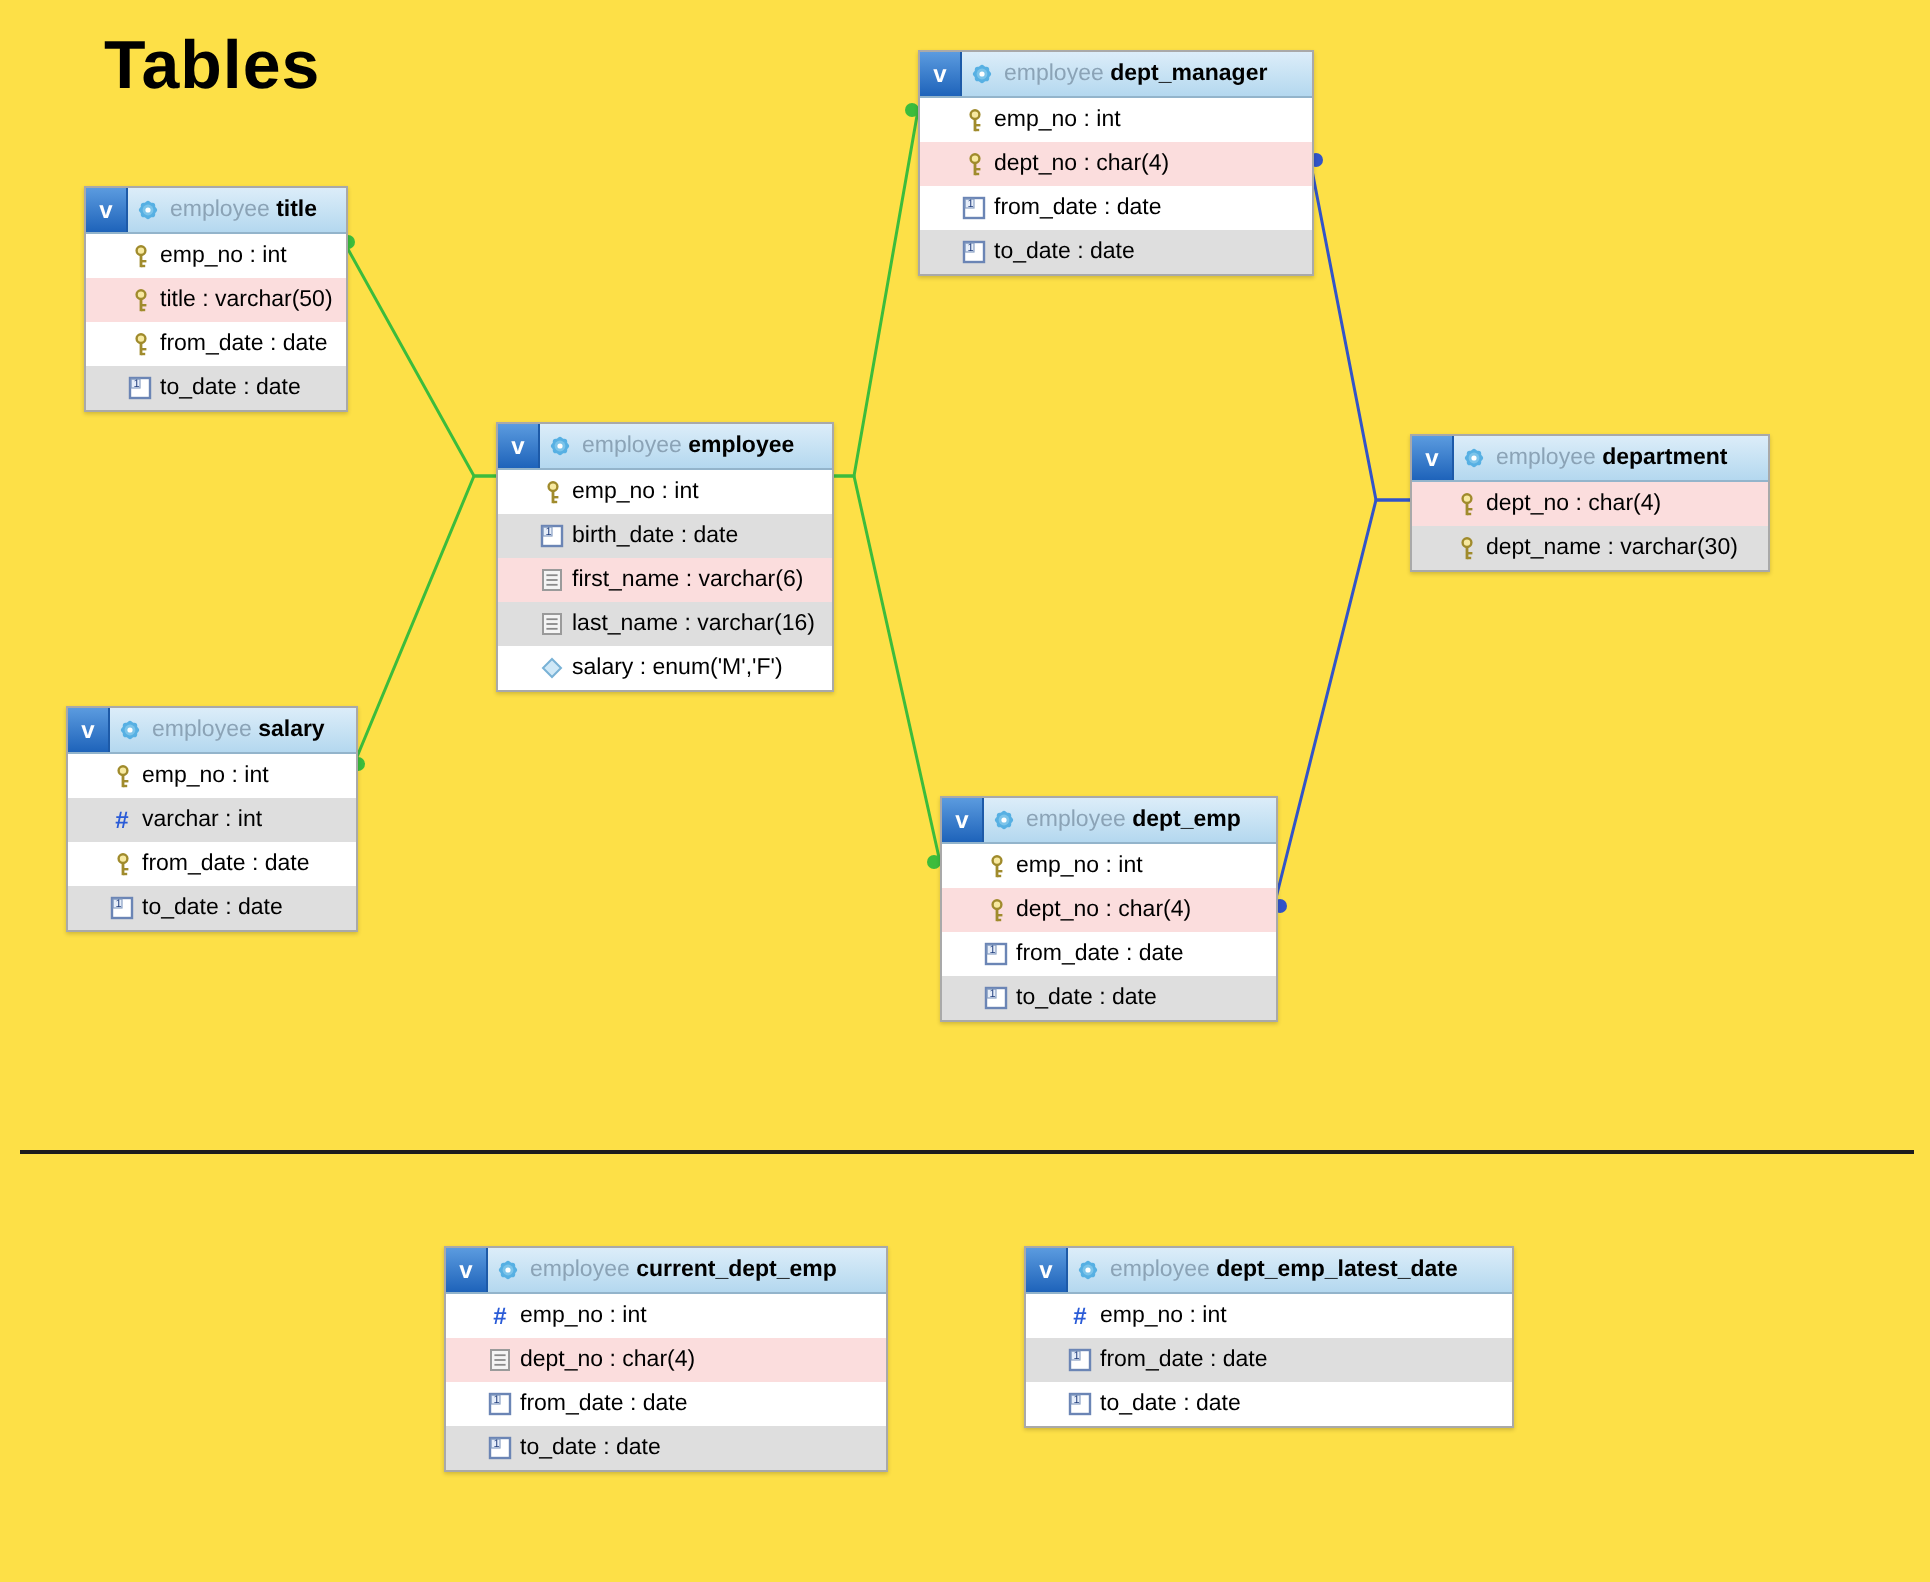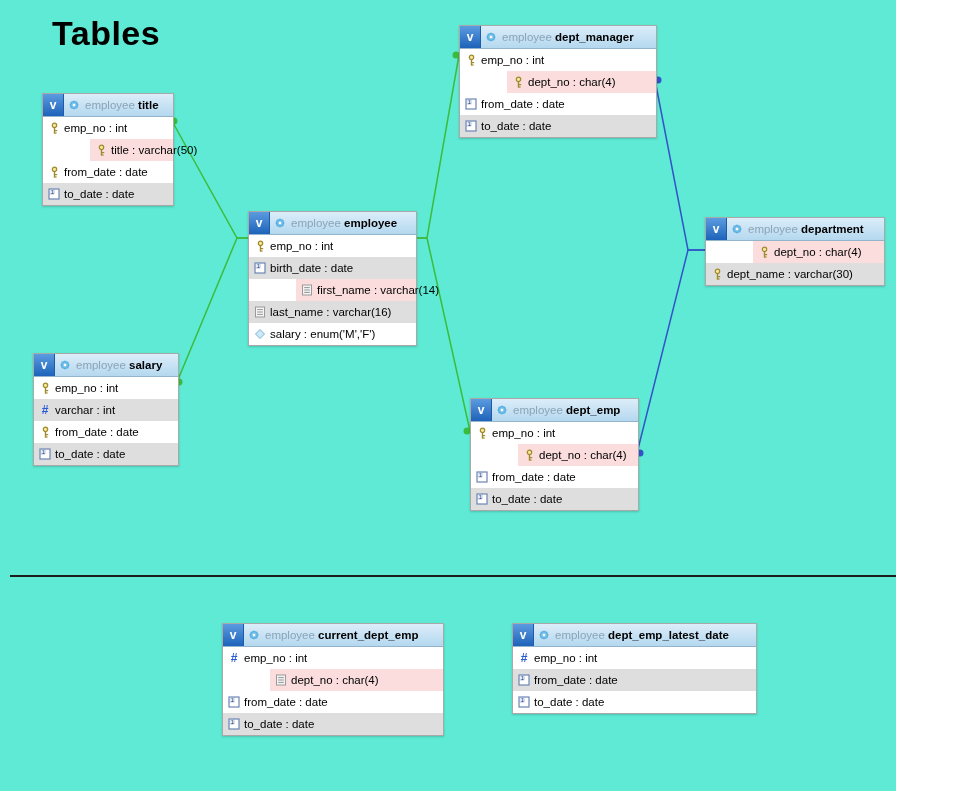--- a/index.html
+++ b/index.html
@@ -1,42 +1,42 @@
 <!DOCTYPE html>
 <html><head>
 <meta charset="utf-8">
 <style>
   html,body{margin:0;padding:0;background:#fff;}
-  .canvas{position:relative;width:896px;height:791px;background:#5eead4;
+  .canvas{position:relative;width:965px;height:791px;background:#fde047;
           font-family:"Liberation Sans",sans-serif;overflow:hidden;}
   .heading{position:absolute;margin:0;font-size:34px;font-weight:bold;color:#000;
            font-family:"Liberation Sans",sans-serif;letter-spacing:.5px;}
   #tables-heading{left:52px;top:14px;}
   #views-heading{left:58px;top:638px;}
   #wires{position:absolute;left:0;top:0;width:965px;height:791px;z-index:0;}
   .divider{position:absolute;left:10px;width:947px;top:575px;height:0;
            border-top:2px solid #1c1c1c;}
   .entity{position:absolute;z-index:1;background:#fff;border:1px solid #a9a9a9;
           font-size:11.5px;box-shadow:0 1px 2px rgba(0,0,0,.18);}
   .ehead{height:22px;display:flex;align-items:center;
          background:linear-gradient(#dcedf9,#b4d8ef);
          border-bottom:1px solid #93b4cb;}
   .vbadge{width:20px;height:22px;flex:none;display:flex;align-items:center;justify-content:center;
           background:linear-gradient(#5b9bdf,#1e63ba);color:#fff;font-weight:bold;
           font-size:12px;border-right:1px solid #1d5aa8;}
   .gearwrap{margin-left:3px;flex:none;display:flex;align-items:center;}
   .htext{flex:1;text-align:left;white-space:nowrap;overflow:hidden;padding:0 4px;}
   .schema{color:#8ba3b6;}
   .tname{font-weight:bold;color:#000;}
-  .row{height:22px;display:flex;align-items:center;padding-left:4px;gap:3px;
+  .row{height:22px;display:flex;align-items:center;padding-left:20px;gap:3px;
        white-space:nowrap;color:#000;}
   .row .ic{width:14px;flex:none;display:flex;align-items:center;justify-content:center;}
   .bg-white{background:#ffffff;}
   .bg-gray{background:#dedede;}
-  .bg-pink{background:#fbdddd;margin-left:47px;}
+  .bg-pink{background:#fbdddd;}
   .hash{color:#2a5bd7;font-weight:bold;font-size:12px;line-height:1;}
 </style>
 </head>
 <body>
 
 <div class="canvas">
   <svg id="wires">
       <polyline points="172,121 237,238 248,238" fill="none" stroke="#3cbc3c" stroke-width="1.5"></polyline>
       <circle cx="174" cy="121" r="3.5" fill="#3cbc3c"></circle>
       <polyline points="177,382 237,238 248,238" fill="none" stroke="#3cbc3c" stroke-width="1.5"></polyline>
@@ -201,21 +201,21 @@
         </div>
         <div class="row bg-pink">
           <span class="ic">
             <svg width="12" height="12" viewBox="0 0 12 12">
     <rect x="1.5" y="1" width="9" height="10" fill="#f4f4f4" stroke="#9a9a9a" stroke-width="1"></rect>
     <line x1="3.2" y1="3.6" x2="8.8" y2="3.6" stroke="#8a8a8a" stroke-width="0.9"></line>
     <line x1="3.2" y1="6" x2="8.8" y2="6" stroke="#8a8a8a" stroke-width="0.9"></line>
     <line x1="3.2" y1="8.4" x2="8.8" y2="8.4" stroke="#8a8a8a" stroke-width="0.9"></line>
             </svg>
           </span>
-          <span>first_name : varchar(14)</span>
+          <span>first_name : varchar(6)</span>
         </div>
         <div class="row bg-gray">
           <span class="ic">
             <svg width="12" height="12" viewBox="0 0 12 12">
     <rect x="1.5" y="1" width="9" height="10" fill="#f4f4f4" stroke="#9a9a9a" stroke-width="1"></rect>
     <line x1="3.2" y1="3.6" x2="8.8" y2="3.6" stroke="#8a8a8a" stroke-width="0.9"></line>
     <line x1="3.2" y1="6" x2="8.8" y2="6" stroke="#8a8a8a" stroke-width="0.9"></line>
     <line x1="3.2" y1="8.4" x2="8.8" y2="8.4" stroke="#8a8a8a" stroke-width="0.9"></line>
             </svg>
           </span>

